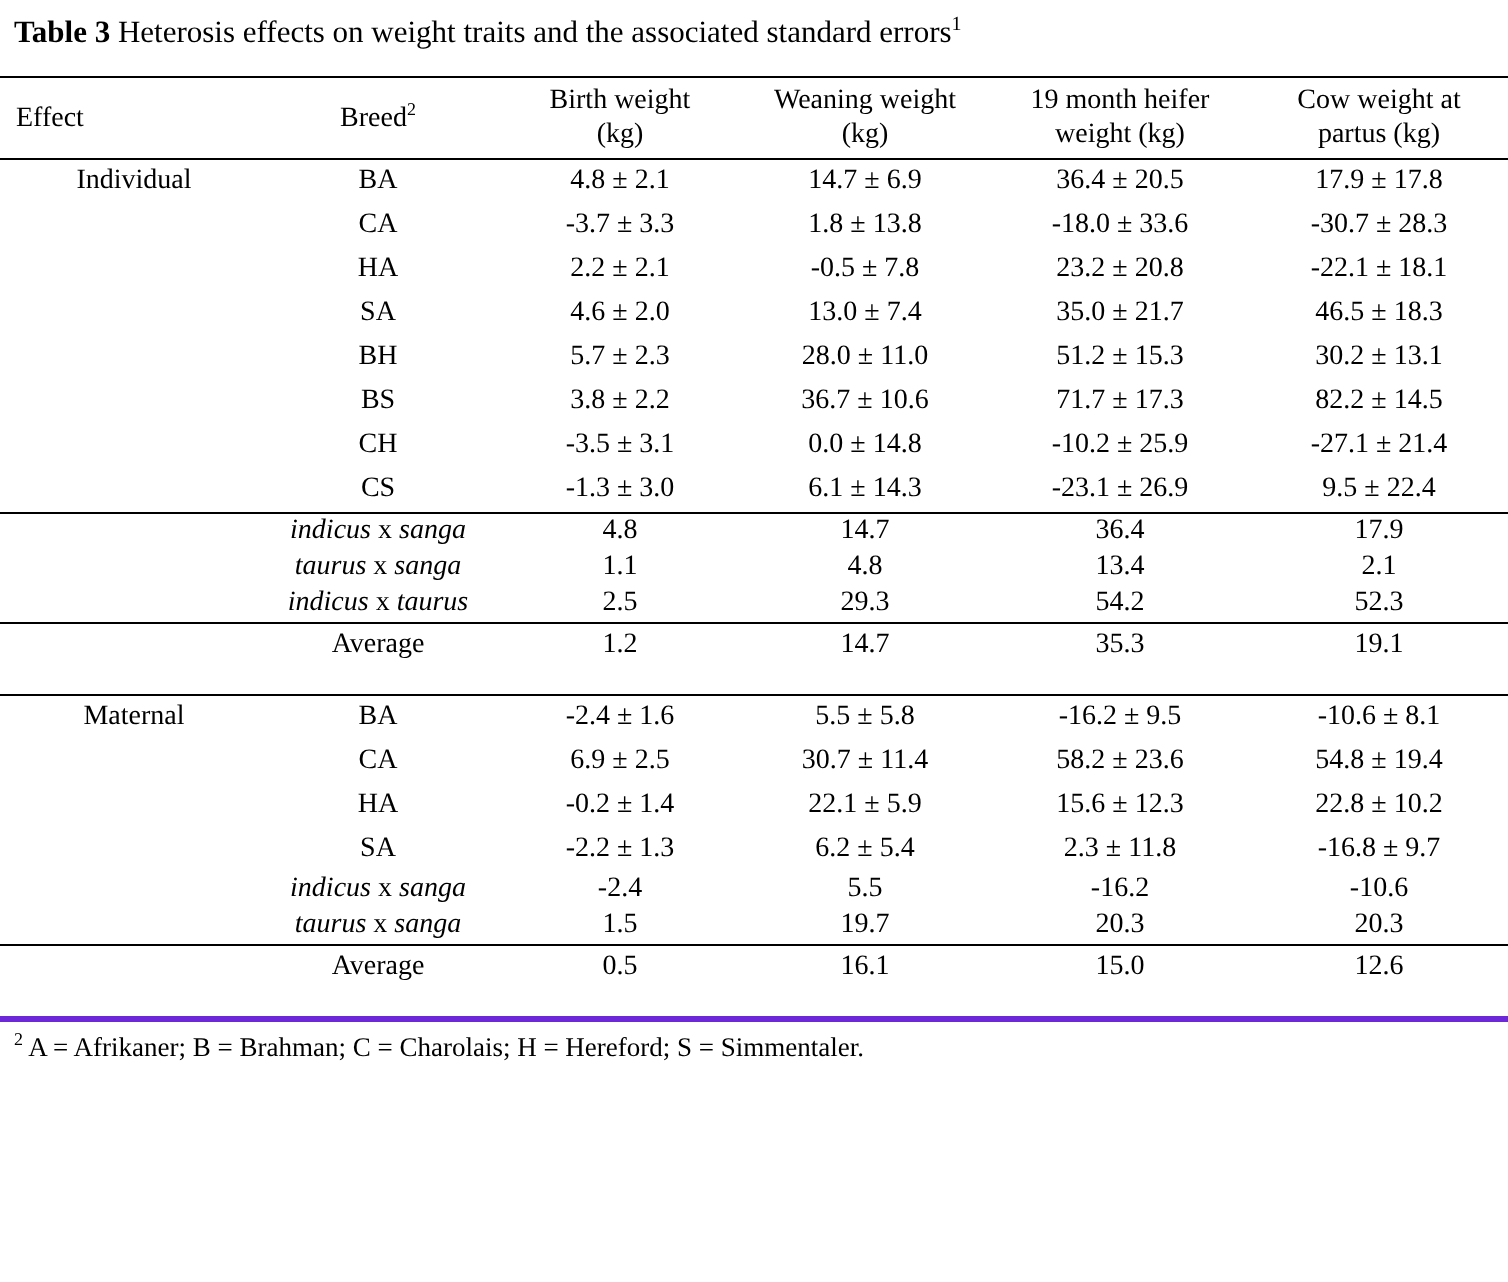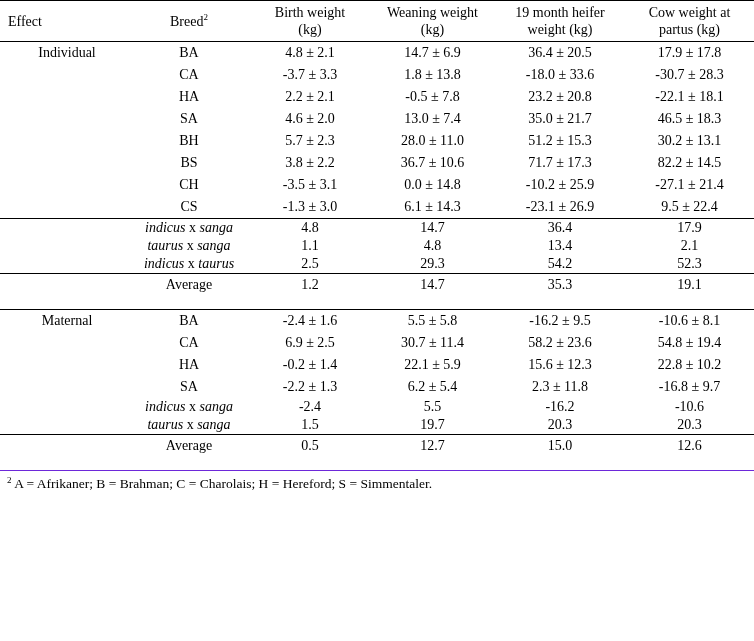--- a/index.html
+++ b/index.html
@@ -7,21 +7,21 @@
     width: 754px; height: 641px; background: #ffffff; color: #000000;
     font-family: "Liberation Serif", serif; overflow: hidden; box-sizing: border-box;
   }
   .title {
     height: 38px; box-sizing: border-box; padding: 7px 6px 0 7px;
     font-size: 15.5px; line-height: 20px;
   }
   .title sup { font-size: 10px; line-height: 0; }
   table.het {
     width: 754px; table-layout: fixed; border-collapse: collapse;
-    font-size: 14px; border-bottom: 1px solid #6d28d9;
+    font-size: 14px; border-bottom: 3px solid #6d28d9;
   }
   table.het thead th {
     border-top: 1px solid #000; border-bottom: 1px solid #000;
     font-weight: normal; vertical-align: middle; height: 38px;
     padding: 1px 2px; line-height: 17px; text-align: center;
   }
   table.het thead th.col-effect { text-align: left; padding-left: 8px; }
   table.het thead th sup { font-size: 9px; line-height: 0; }
   .hline:empty { display: none; }
   table.het tbody td {
@@ -33,20 +33,21 @@
   table.het tbody tr.rule-above td { border-top: 1px solid #000; }
   table.het tbody tr.spacer td { height: 13px; line-height: 13px; }
   .footnotes { padding: 4px 8px 0 7px; font-size: 13.5px; line-height: 17px; }
   .footnote sup { font-size: 9px; line-height: 0; }
 </style>
 </head>
 <body>
 
 <div class="page">
 
+  <div class="title"><b>Table 3</b><span> Heterosis effects on weight traits and the associated standard errors</span><sup>1</sup></div>
 
   <table class="het">
     <colgroup>
       <col style="width:128px">
         <col style="width:122px">
         <col style="width:120px">
       <col style="width:125px">
         <col style="width:130px">
         <col style="width:129px">
     </colgroup>
@@ -223,21 +224,21 @@
           <td class="breed-cell"><i>taurus</i> x <i>sanga</i></td>
           <td class="value-cell">1.5</td>
           <td class="value-cell">19.7</td>
           <td class="value-cell">20.3</td>
           <td class="value-cell">20.3</td>
         </tr>
         <tr class="data-row avg rule-above">
           <td class="effect-cell"></td>
           <td class="breed-cell">Average</td>
           <td class="value-cell">0.5</td>
-          <td class="value-cell">12.7</td>
+          <td class="value-cell">16.1</td>
           <td class="value-cell">15.0</td>
           <td class="value-cell">12.6</td>
         </tr>
         <tr class="spacer">
           <td colspan="6"></td>
         </tr>
       </tbody>
   </table>
 
   <div class="footnotes" id="footnotes">

